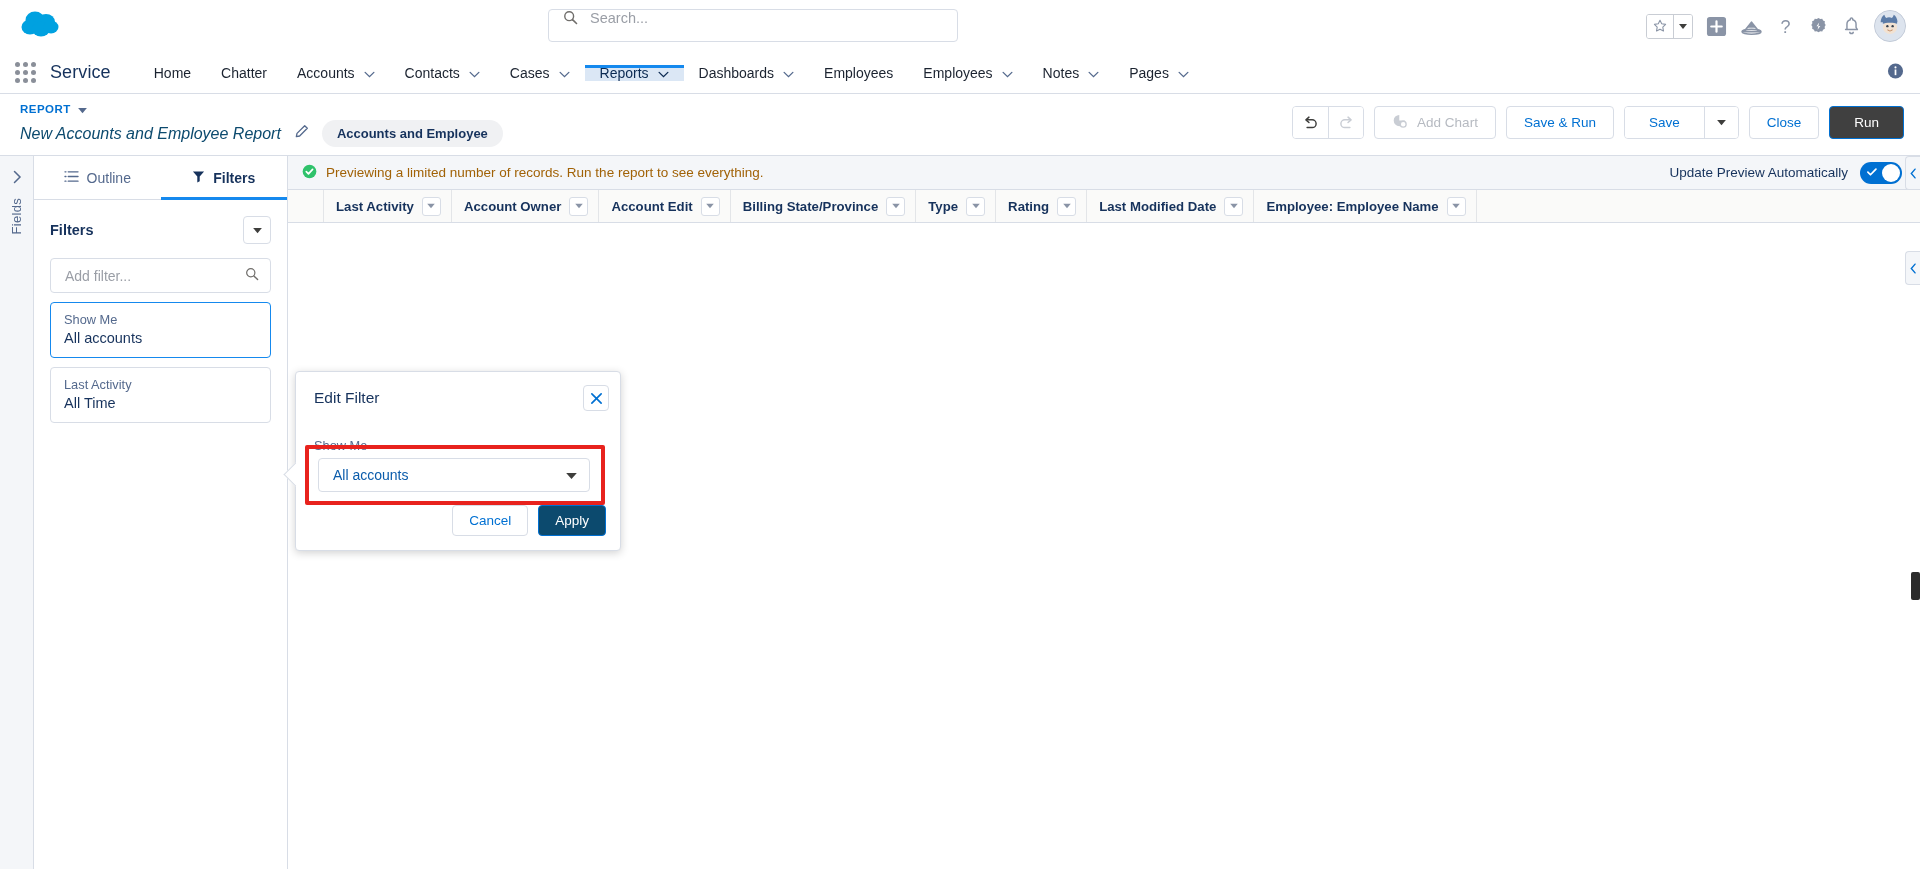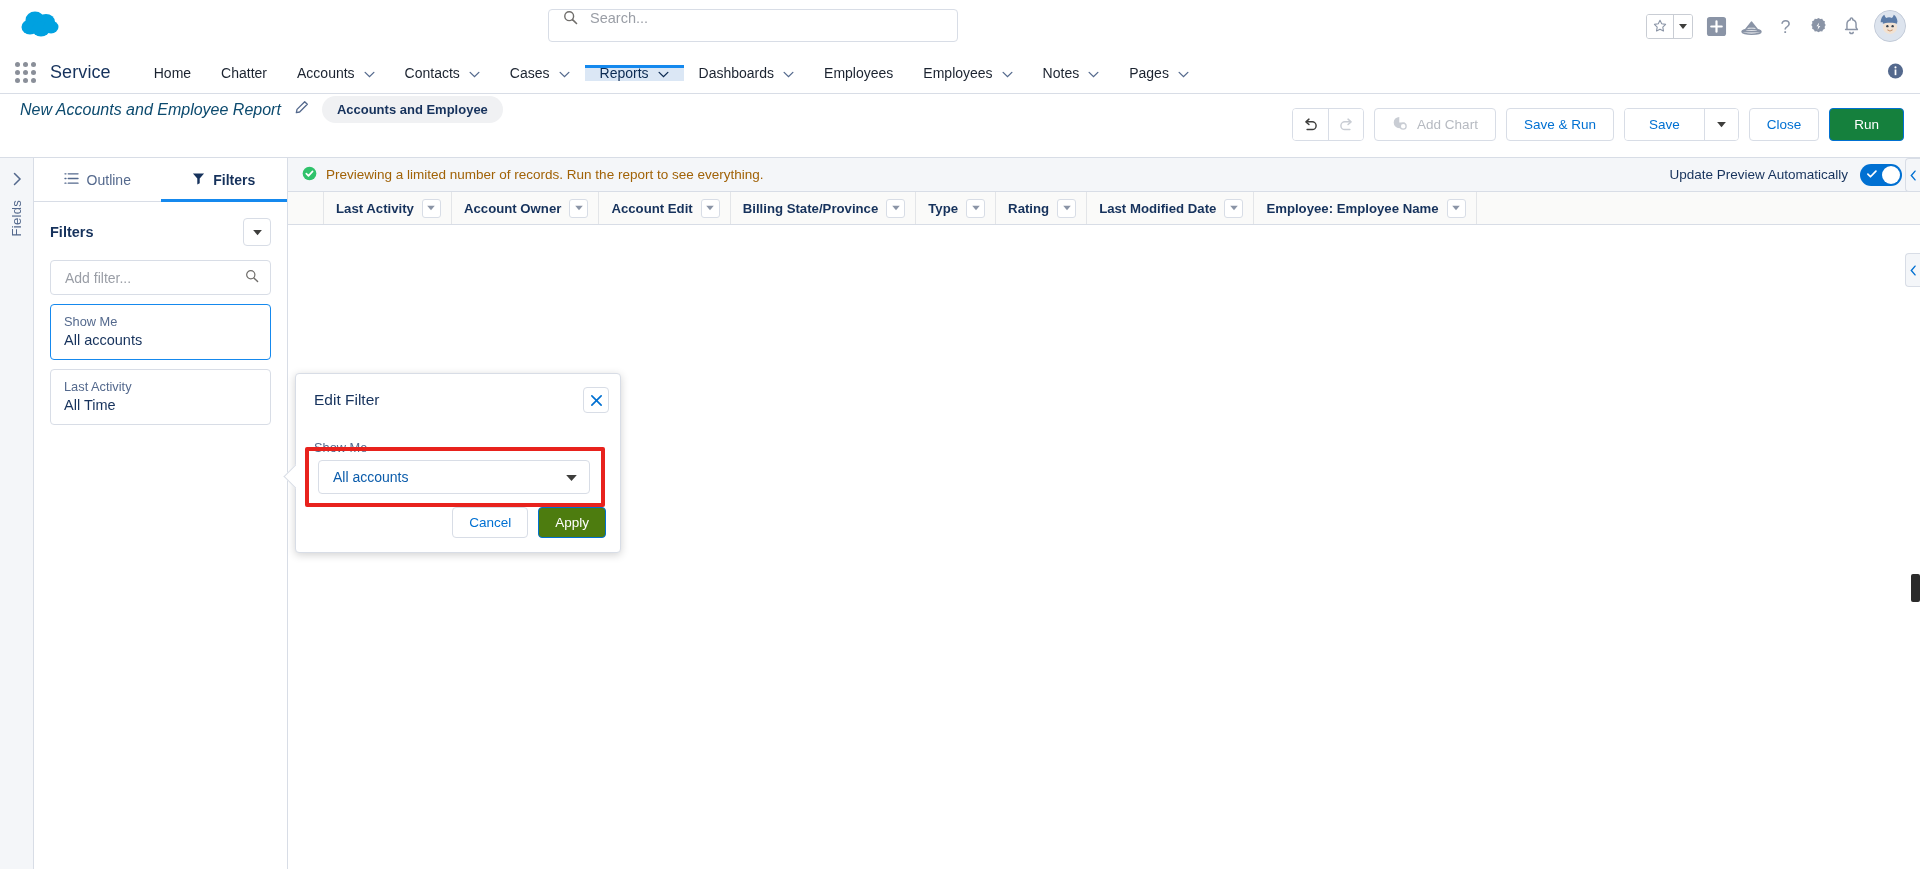--- a/index.html
+++ b/index.html
@@ -150,21 +150,21 @@
     background: #fff;
     color: #0070d2;
     font-size: 13.5px;
     display: flex; align-items: center; justify-content: center;
     padding: 0 17px;
     white-space: nowrap;
     font-family: "Liberation Sans", sans-serif;
   }
   .btn.disabled { color: #b6bac1; }
   .btn.brand {
-    background: #15803d; border-color: #0070d2; color: #fff;
+    background: #404040; border-color: #0070d2; color: #fff;
     padding: 0 24px;
   }
   .undo-group {
     display: flex; height: 33px;
     border: 1px solid #d8dde6; border-radius: 4px; overflow: hidden;
   }
   .undo-group > div {
     width: 35px; display: flex; align-items: center; justify-content: center;
     background: #fff;
   }
@@ -387,21 +387,21 @@
     display: flex; gap: 10px;
   }
   .pop-btn {
     height: 31px; min-width: 66px;
     border-radius: 4px;
     font-size: 13.5px;
     display: flex; align-items: center; justify-content: center;
     padding: 0 16px;
     border: 1px solid #d8dde6; background: #fff; color: #0070d2;
   }
-  .pop-btn.brand { background: #4d7c0f; border-color: #0070d2; color: #fff; }
+  .pop-btn.brand { background: #0c4a6e; border-color: #0070d2; color: #fff; }
 </style>
 </head>
 <body>
 
 <div class="global-header">
 
   <div class="sf-logo">
     <svg viewBox="0 0 46 32" width="46" height="32">
       <g fill="#00a1e0">
         <ellipse cx="17" cy="12" rx="9.5" ry="8.5"></ellipse>
@@ -583,20 +583,28 @@
   <div class="nav-info">
     <svg viewBox="0 0 18 18" width="17" height="17">
       <circle cx="9" cy="9" r="8" fill="#54698d"></circle>
       <rect x="8.1" y="7.4" width="1.8" height="6" fill="#fff"></rect>
       <circle cx="9" cy="5.2" r="1.1" fill="#fff"></circle>
     </svg>
   </div>
 </div>
 
 <div class="report-header">
+  <div class="crumb">
+    <span class="crumb-text">REPORT</span>
+    <span>
+      <svg viewBox="0 0 10 8" width="9" height="7">
+          <path d="M0 1h10L5 7z" fill="#54698d"></path>
+        </svg>
+    </span>
+  </div>
   <div class="title-row">
     <span class="report-title">New Accounts and Employee Report</span>
     <span>
       <svg viewBox="0 0 16 16" width="15" height="15">
         <path d="M11.4 1.8l2.8 2.8-8.2 8.2-3.5.7.7-3.5z" fill="none" stroke="#54698d" stroke-width="1.4" stroke-linejoin="round"></path>
       </svg>
     </span>
     <span class="badge-pill">Accounts and Employee</span>
   </div>
 

